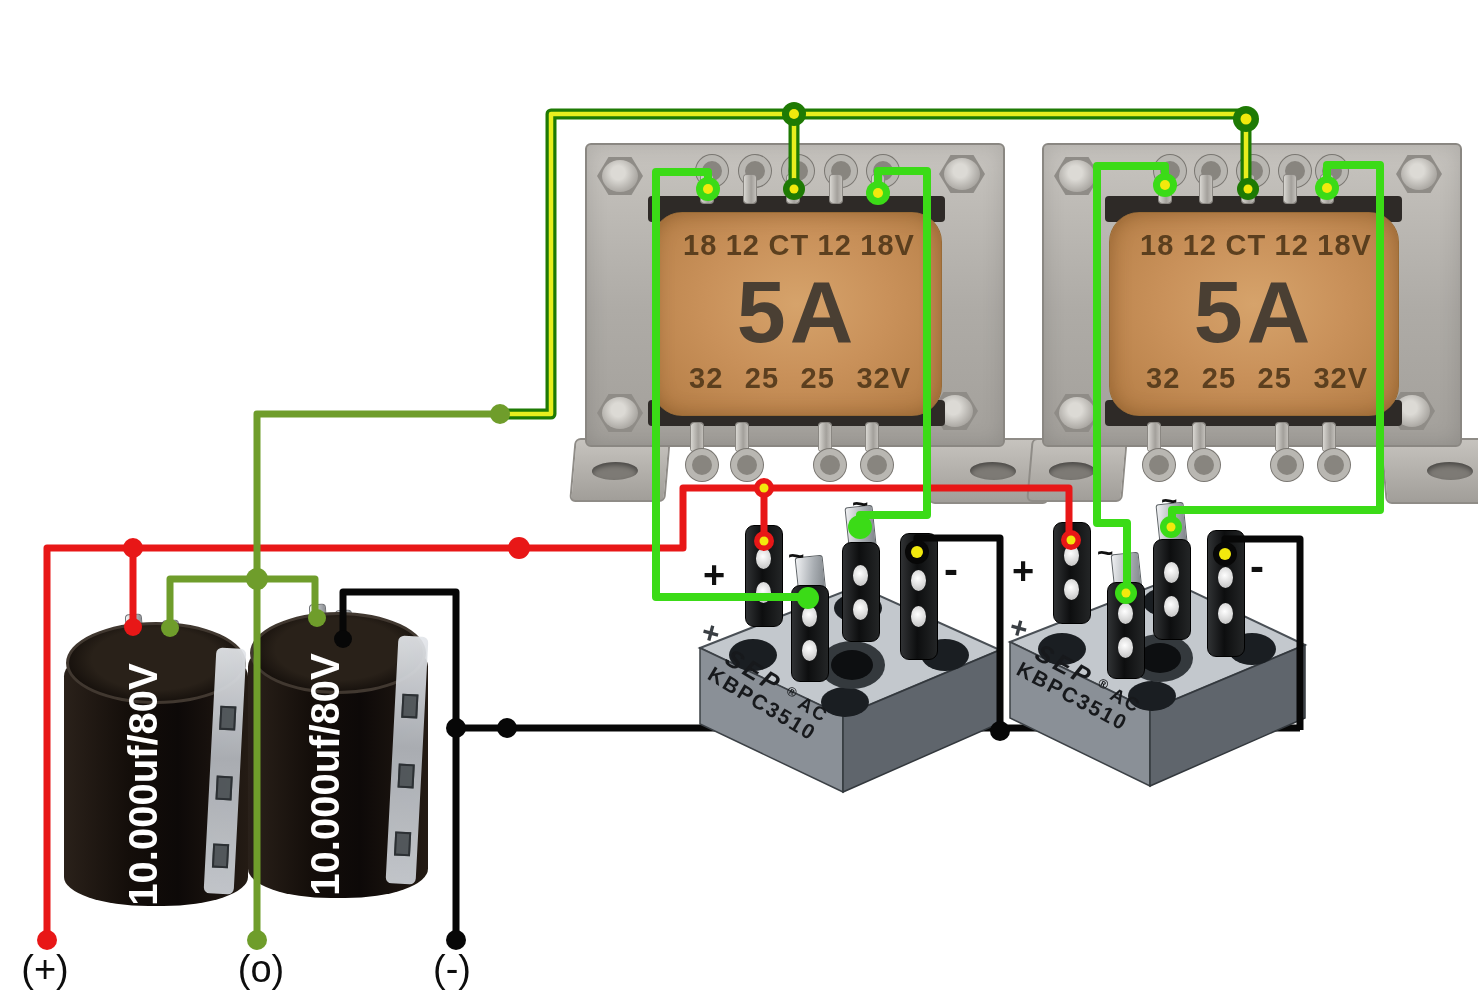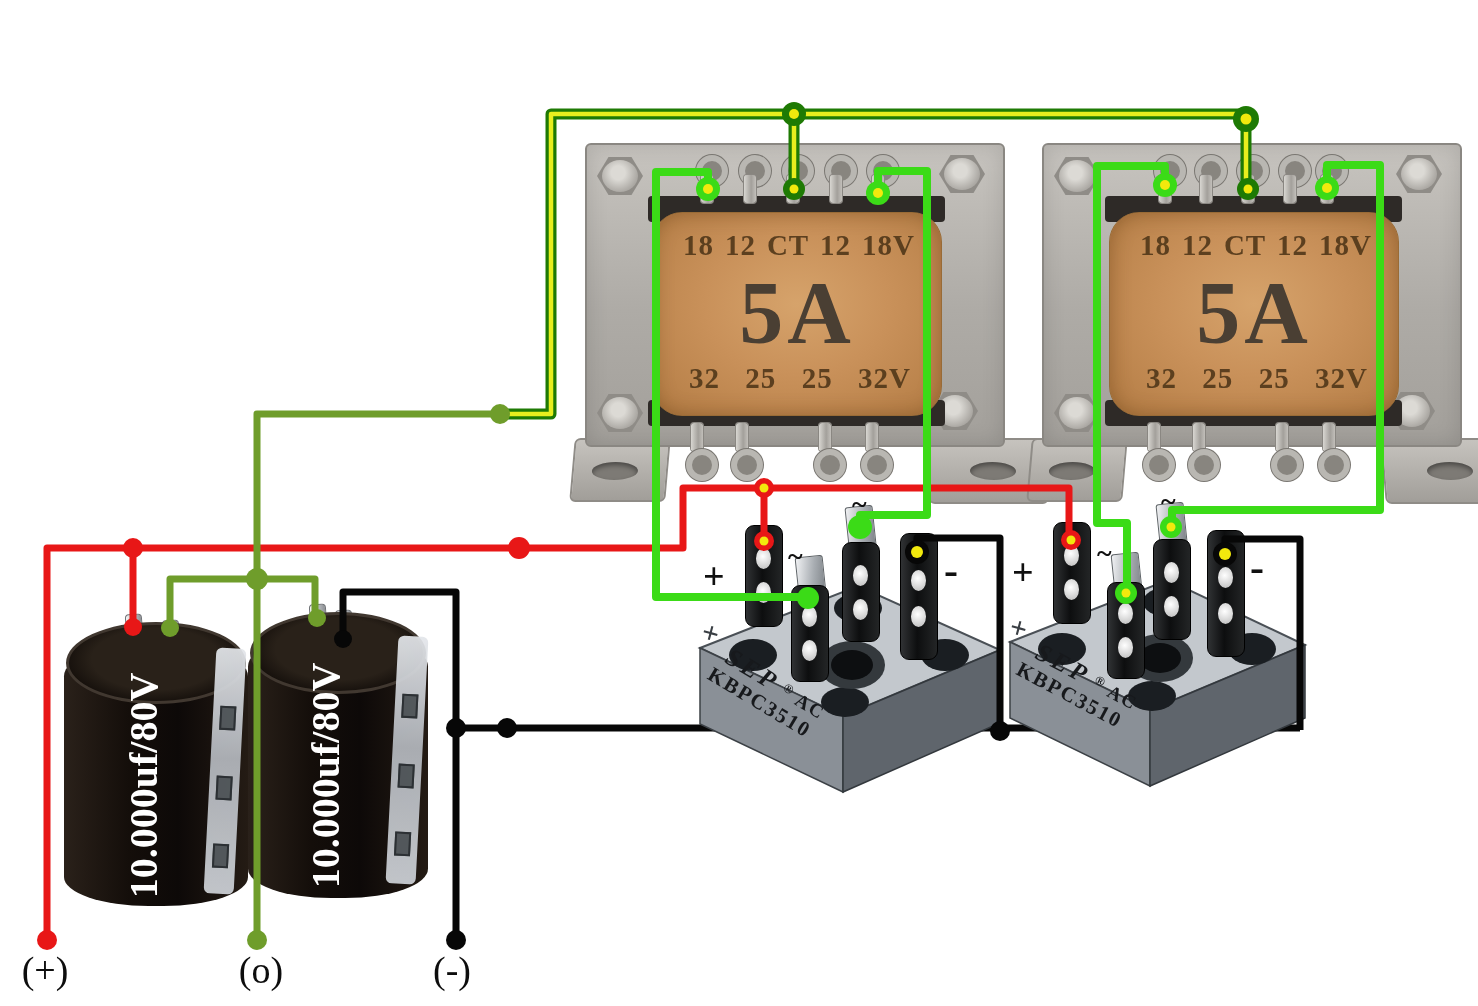--- a/index.html
+++ b/index.html
@@ -1,17 +1,17 @@
 <!DOCTYPE html>
 <html><head>
 <meta charset="utf-8">
 <style>
   html,body{margin:0;padding:0;background:#fff;}
   .scene{position:relative;width:1478px;height:1006px;background:#fff;overflow:hidden;
-         font-family:Liberation Serif, serif;}
+         font-family:Liberation Sans, sans-serif;}
   svg{display:block;}
   .layer{position:absolute;left:0;top:0;pointer-events:none;}
 
   
   .transformer{position:absolute;}
   .t-flange{position:absolute;background:linear-gradient(180deg,#c6c3be,#a19e99);
             border:2px solid #8f8c87;border-radius:6px;}
   .t-slot{position:absolute;width:46px;height:18px;background:#7d7a75;border-radius:50%;
           box-shadow:inset 0 3px 5px #00000066;}
   .t-frame{position:absolute;inset:0;background:linear-gradient(180deg,#c7c4bf,#aeaba6 55%,#a3a09b);

